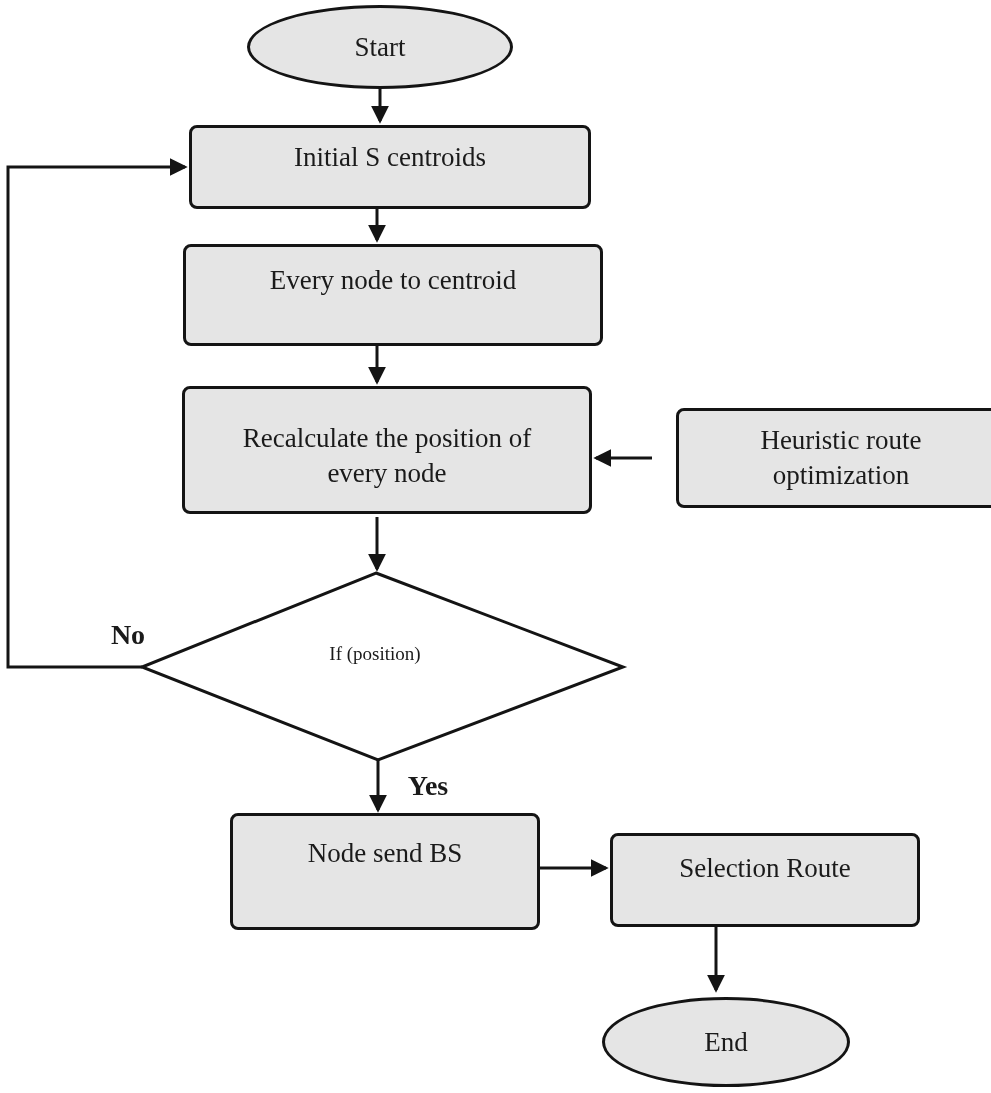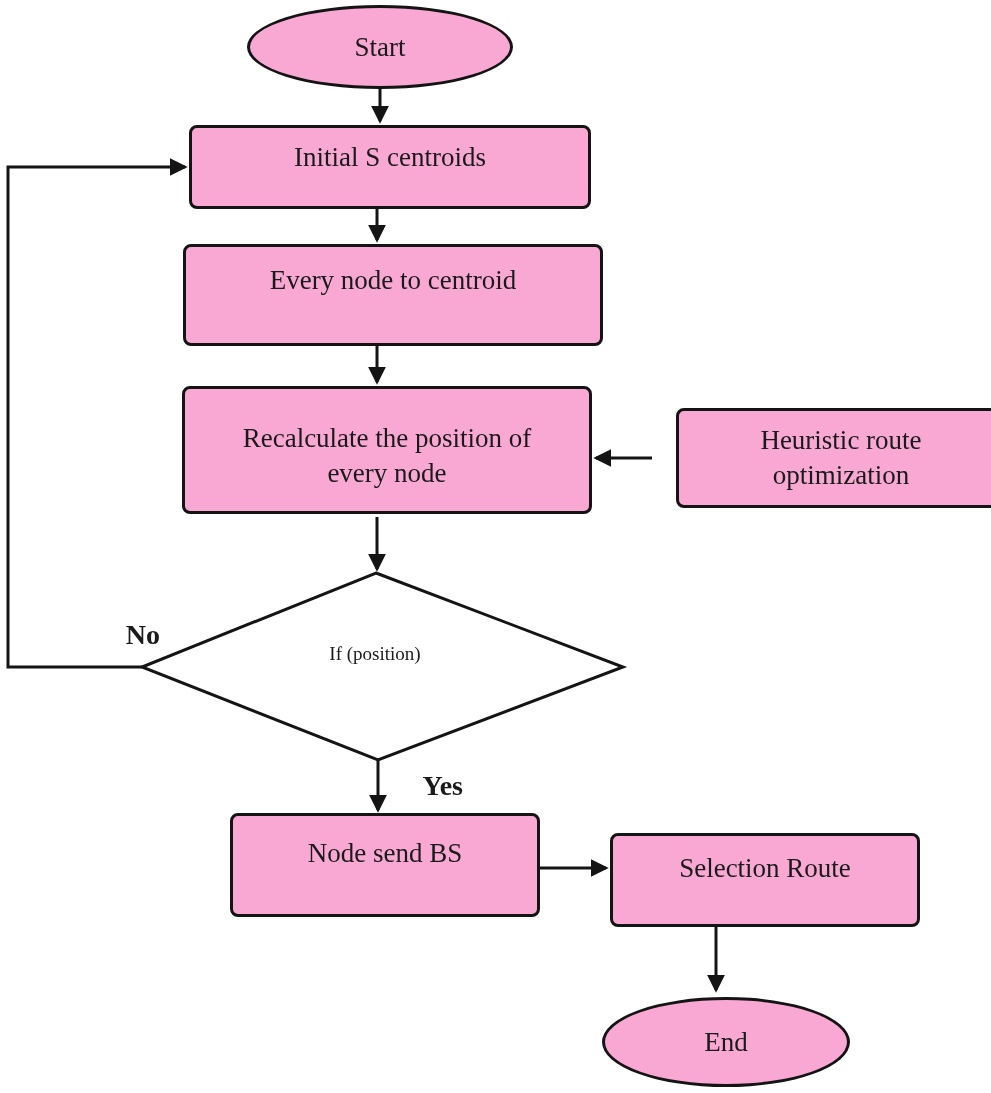--- a/index.html
+++ b/index.html
@@ -13,58 +13,58 @@
     overflow: hidden;
   }
   .stage svg.wires {
     position: absolute;
     left: 0; top: 0;
     width: 991px; height: 1093px;
   }
   .node {
     position: absolute;
     box-sizing: border-box;
-    background: #f9a8d4;
+    background: #e5e5e5;
     border: 3px solid #141414;
     text-align: center;
     font-size: 27px;
     line-height: 32px;
   }
   .node span { white-space: pre-line; display: inline-block; }
   .process { border-radius: 8px; }
   .terminator {
     border-radius: 50%;
     display: flex;
     align-items: center;
     justify-content: center;
   }
   .multiline { line-height: 35px; }
 
   #n-start    { left: 247px; top: 5px;   width: 266px; height: 84px;  }
   #n-init     { left: 189px; top: 125px; width: 402px; height: 84px;  padding-top: 13px; }
   #n-assign   { left: 183px; top: 244px; width: 420px; height: 102px; padding-top: 17px; text-align: center; }
   #n-recalc   { left: 182px; top: 386px; width: 410px; height: 128px; padding-top: 32px; }
   #n-heuristic{ left: 652px; top: 408px; width: 330px; height: 100px; padding-top: 12px; margin-left: 24px; }
-  #n-nodesend { left: 230px; top: 813px; width: 310px; height: 104px; padding-top: 21px; }
+  #n-nodesend { left: 230px; top: 813px; width: 310px; height: 117px; padding-top: 21px; }
   #n-selection{ left: 610px; top: 833px; width: 310px; height: 94px;  padding-top: 16px; }
   #n-end      { left: 602px; top: 997px; width: 248px; height: 90px;  }
 
   .decision-label {
     position: absolute;
     left: 225px; top: 636px; width: 300px; height: 36px;
     text-align: center;
     font-size: 19px;
     line-height: 36px;
   }
   .edge-label {
     position: absolute;
     font-weight: bold;
     font-size: 28px;
     line-height: 32px;
-    text-align: right;
+    text-align: center;
   }
   #lbl-no  { left: 96px;  top: 619px; width: 64px; }
   #lbl-yes { left: 393px; top: 770px; width: 70px; }
 </style>
 </head>
 <body>
 
 <div class="stage">
 
   <svg class="wires" viewBox="0 0 991 1093">

